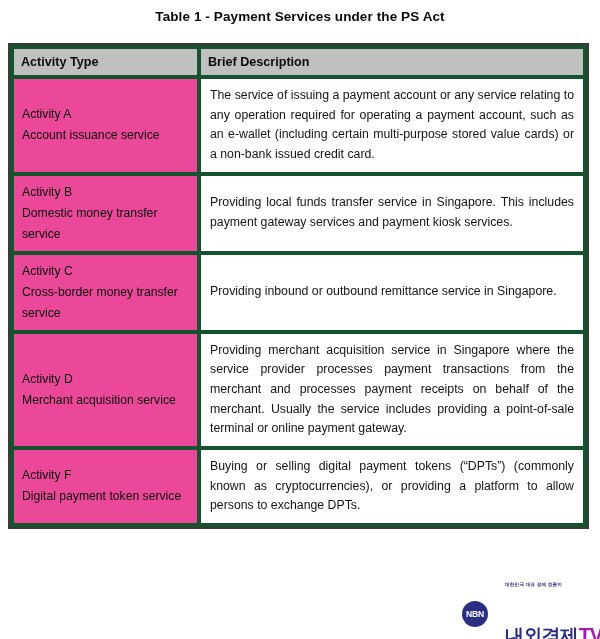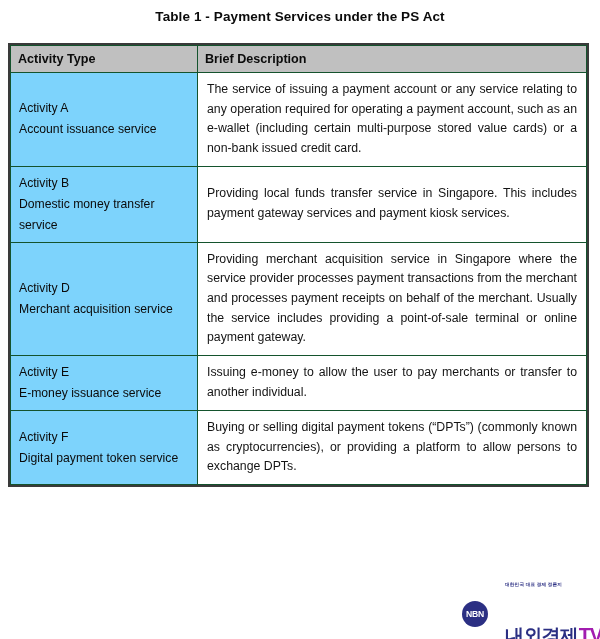--- a/index.html
+++ b/index.html
@@ -48,39 +48,39 @@
     border-collapse: collapse;
     width: 100%;
     table-layout: fixed;
   }
 
   table.ps-table col.c-type { width: 187px; }
   table.ps-table col.c-desc { width: auto; }
 
   table.ps-table th,
   table.ps-table td {
-    border: 1px solid #14532d;
+    border: 4px solid #14532d;
     vertical-align: middle;
     padding: 0;
   }
 
   thead th {
     background: #c0c0c0;
     height: 26px;
     font-size: 12.6px;
     font-weight: bold;
     text-align: left;
     color: #0b0b0b;
   }
   thead th .hcell {
     padding: 2px 7px 3px 7px;
   }
 
   td.type-cell {
-    background: #7dd3fc;
+    background: #ec4899;
     color: #0b0b0b;
   }
   td.type-cell .tcell {
     padding: 6px 8px 6px 8px;
     font-size: 12.2px;
     line-height: 1.72;
   }
   td.type-cell .activity-id {
     display: block;
   }
@@ -219,44 +219,44 @@
             <div class="tcell">
               <span class="activity-id">Activity B</span>
               <span class="activity-name">Domestic money transfer service</span>
             </div>
           </td>
           <td class="desc-cell">
             <div class="dcell">Providing local funds transfer service in Singapore. This includes payment gateway services and payment kiosk services.</div>
           </td>
         </tr>
 
+        <tr class="row-c">
+          <td class="type-cell">
+            <div class="tcell">
+              <span class="activity-id">Activity C</span>
+              <span class="activity-name">Cross-border money transfer service</span>
+            </div>
+          </td>
+          <td class="desc-cell">
+            <div class="dcell">Providing inbound or outbound remittance service in Singapore.</div>
+          </td>
+        </tr>
 
         <tr class="row-d">
           <td class="type-cell">
             <div class="tcell">
               <span class="activity-id">Activity D</span>
               <span class="activity-name">Merchant acquisition service</span>
             </div>
           </td>
           <td class="desc-cell">
             <div class="dcell">Providing merchant acquisition service in Singapore where the service provider processes payment transactions from the merchant and processes payment receipts on behalf of the merchant. Usually the service includes providing a point-of-sale terminal or online payment gateway.</div>
           </td>
         </tr>
 
-        <tr class="row-e">
-          <td class="type-cell">
-            <div class="tcell">
-              <span class="activity-id">Activity E</span>
-              <span class="activity-name">E-money issuance service</span>
-            </div>
-          </td>
-          <td class="desc-cell">
-            <div class="dcell">Issuing e-money to allow the user to pay merchants or transfer to another individual.</div>
-          </td>
-        </tr>
 
         <tr class="row-f">
           <td class="type-cell">
             <div class="tcell">
               <span class="activity-id">Activity F</span>
               <span class="activity-name">Digital payment token service</span>
             </div>
           </td>
           <td class="desc-cell">
             <div class="dcell">Buying or selling digital payment tokens (“DPTs”) (commonly known as cryptocurrencies), or providing a platform to allow persons to exchange DPTs.</div>

